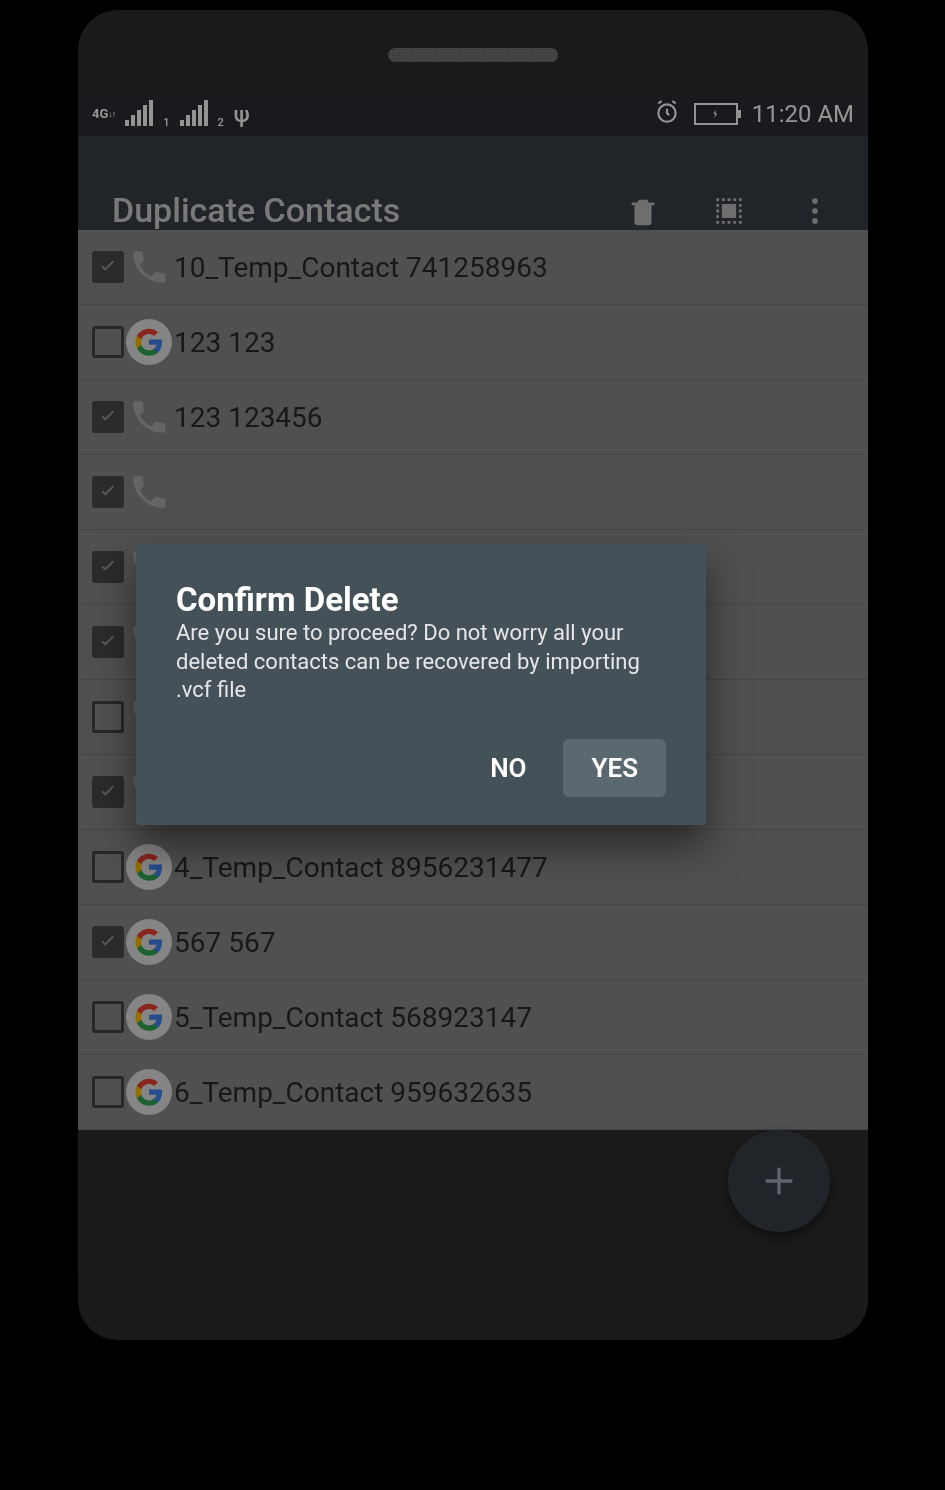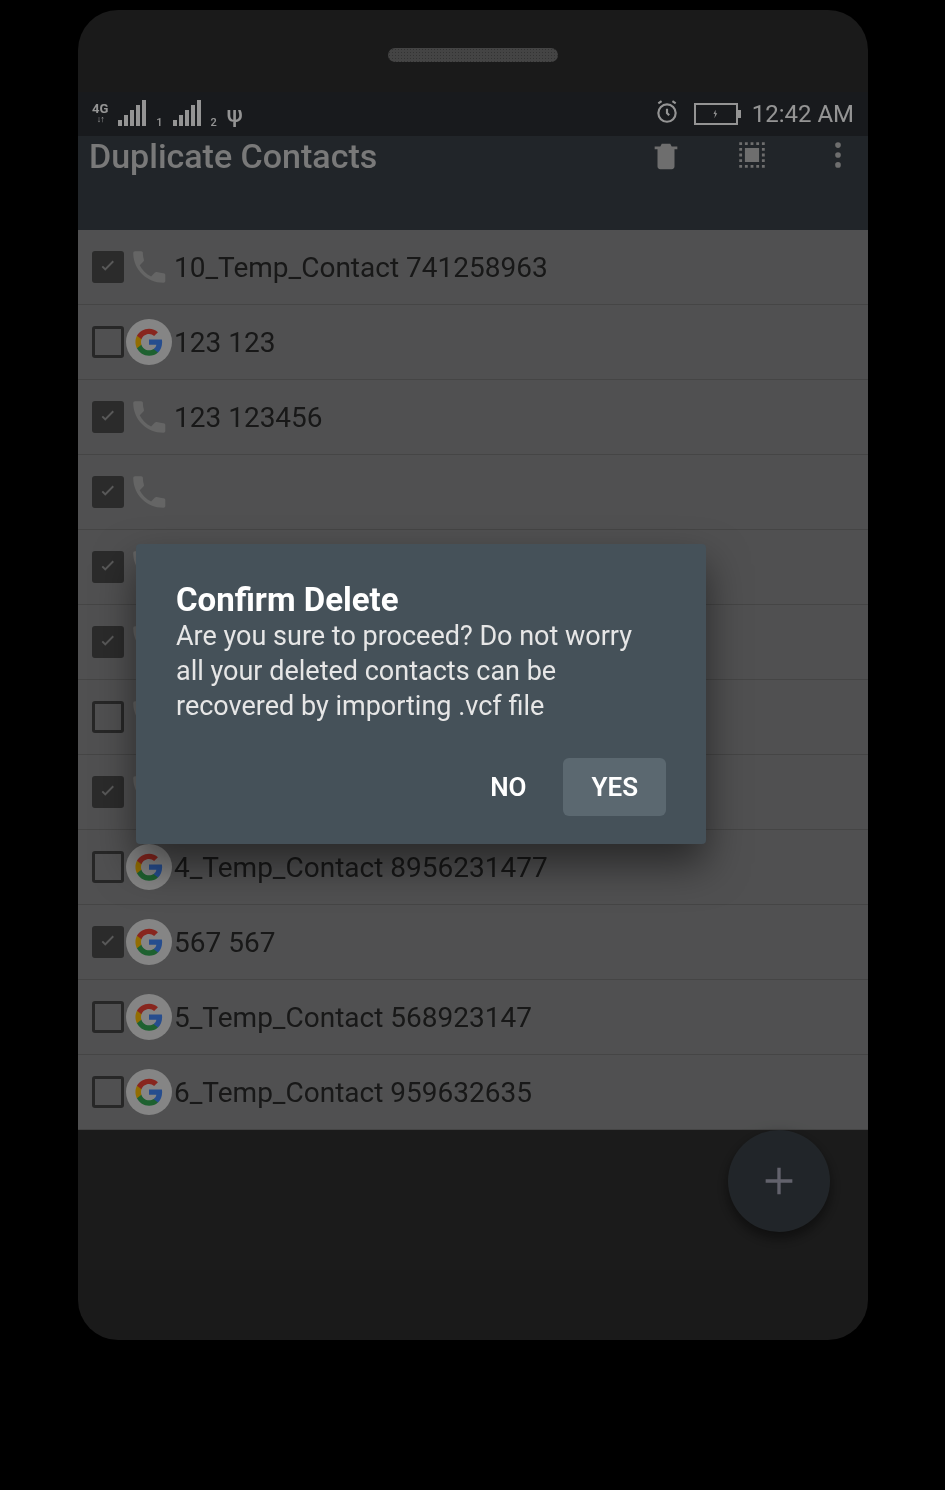--- a/index.html
+++ b/index.html
@@ -25,31 +25,31 @@
   align-items:center; padding:0 14px; font-size:22px; font-weight:500;
 }
 .status-left { display:flex; align-items:center; gap:10px; }
 .status-right { margin-left:auto; display:flex; align-items:center; gap:14px; }
 .sig { display:flex; align-items:flex-end; gap:2px; height:24px; }
 .sig span { width:4px; background:#fff; }
 .sig span:nth-child(1){height:6px}.sig span:nth-child(2){height:11px}
 .sig span:nth-child(3){height:16px}.sig span:nth-child(4){height:21px}
 .sig span:nth-child(5){height:26px}
 .sig-sub { font-size:11px; align-self:flex-end; margin-bottom:-2px; }
-.fourg { font-size:13px; font-weight:700; display:flex; flex-direction:column; align-items:center; line-height:10px; }
+.fourg { font-size:13px; font-weight:700; display:flex; flex-direction:row; align-items:center; line-height:10px; }
 .fourg small{font-size:9px;letter-spacing:-1px;}
 .usb-icon{font-size:22px;}
 .battery { width:44px; height:22px; border:2px solid #fff; position:relative; display:flex; align-items:center; justify-content:center;}
 .battery:after{content:"";position:absolute;right:-5px;top:5px;width:3px;height:8px;background:#fff;}
 .battery svg{width:10px;height:16px;}
 .clock{font-size:24px;font-weight:400;}
 
 .app-bar {
-  height:94px; background:#3a4147; color:#c7c7c7; display:flex; align-items:flex-start;
-  padding:0 11px;
+  height:94px; background:#3a4147; color:#c7c7c7; display:flex; align-items:flex-end;
+  padding:0 34px;
 }
 .app-title{font-size:34px;font-weight:500;color:#d0d0d0;}
 .app-actions{margin-left:auto;display:flex;align-items:center;gap:48px;}
 .icon-btn{width:38px;height:38px;display:flex;align-items:center;justify-content:center;color:#bdbdbd;}
 .icon-btn svg{width:34px;height:34px;fill:#bdbdbd;}
 
 .list{background:#8a8b8c;}
 .row{
   height:75px;display:flex;align-items:center;padding:0 14px;
   background:#8a8b8c;border-bottom:1px solid #777;gap:2px;
@@ -70,21 +70,21 @@
 }
 .fab svg{width:40px;height:40px;stroke:#aab;fill:none;stroke-width:2;}
 
 .scrim{position:absolute;inset:0;background:rgba(0,0,0,.42);}
 .dialog{
   position:absolute;left:58px;top:452px;width:570px;background:#455159;
   border-radius:4px;padding:36px 40px 28px;box-shadow:0 20px 40px rgba(0,0,0,.5);
   color:#fff;
 }
 .dialog-title{font-size:33px;font-weight:700;}
-.dialog-msg{font-size:27px;line-height:1.3;color:#e6e6e6;}
+.dialog-msg{font-size:22px;line-height:1.3;color:#e6e6e6;}
 .dialog-actions{display:flex;justify-content:flex-end;gap:9px;margin-top:34px;}
 .dlg-btn{
   font-size:26px;font-weight:600;color:#fff;padding:14px 28px;border:none;background:transparent;
 }
 .dlg-btn.primary{background:#5b6870;border-radius:6px;}
 </style>
 </head>
 <body>
 
 <div class="device">
@@ -120,21 +120,21 @@
           <svg viewBox="0 0 24 24" width="26" height="26" fill="none" stroke="#fff" stroke-width="2">
               <circle cx="12" cy="13" r="8"></circle>
               <path d="M12 9v4l2 2M4 4l3-2M20 4l-3-2"></path>
             </svg>
         </span>
         <div class="battery">
           <svg viewBox="0 0 24 24">
               <path fill="#fff" d="M11 2l-5 10h4l-2 10 7-12h-4z"></path>
             </svg>
         </div>
-        <span class="clock">12:42 AM</span>
+        <span class="clock">11:20 AM</span>
       </div>
     </div>
 
     <div class="app-bar">
       <span class="app-title">Duplicate Contacts</span>
       <div class="app-actions">
         <span class="icon-btn">
           <svg viewBox="0 0 24 24">
               <path d="M6 7h12v13a2 2 0 0 1-2 2H8a2 2 0 0 1-2-2V7zm3-3h6l1 2H8l1-2zM4 6h16v2H4z"></path>
             </svg>

